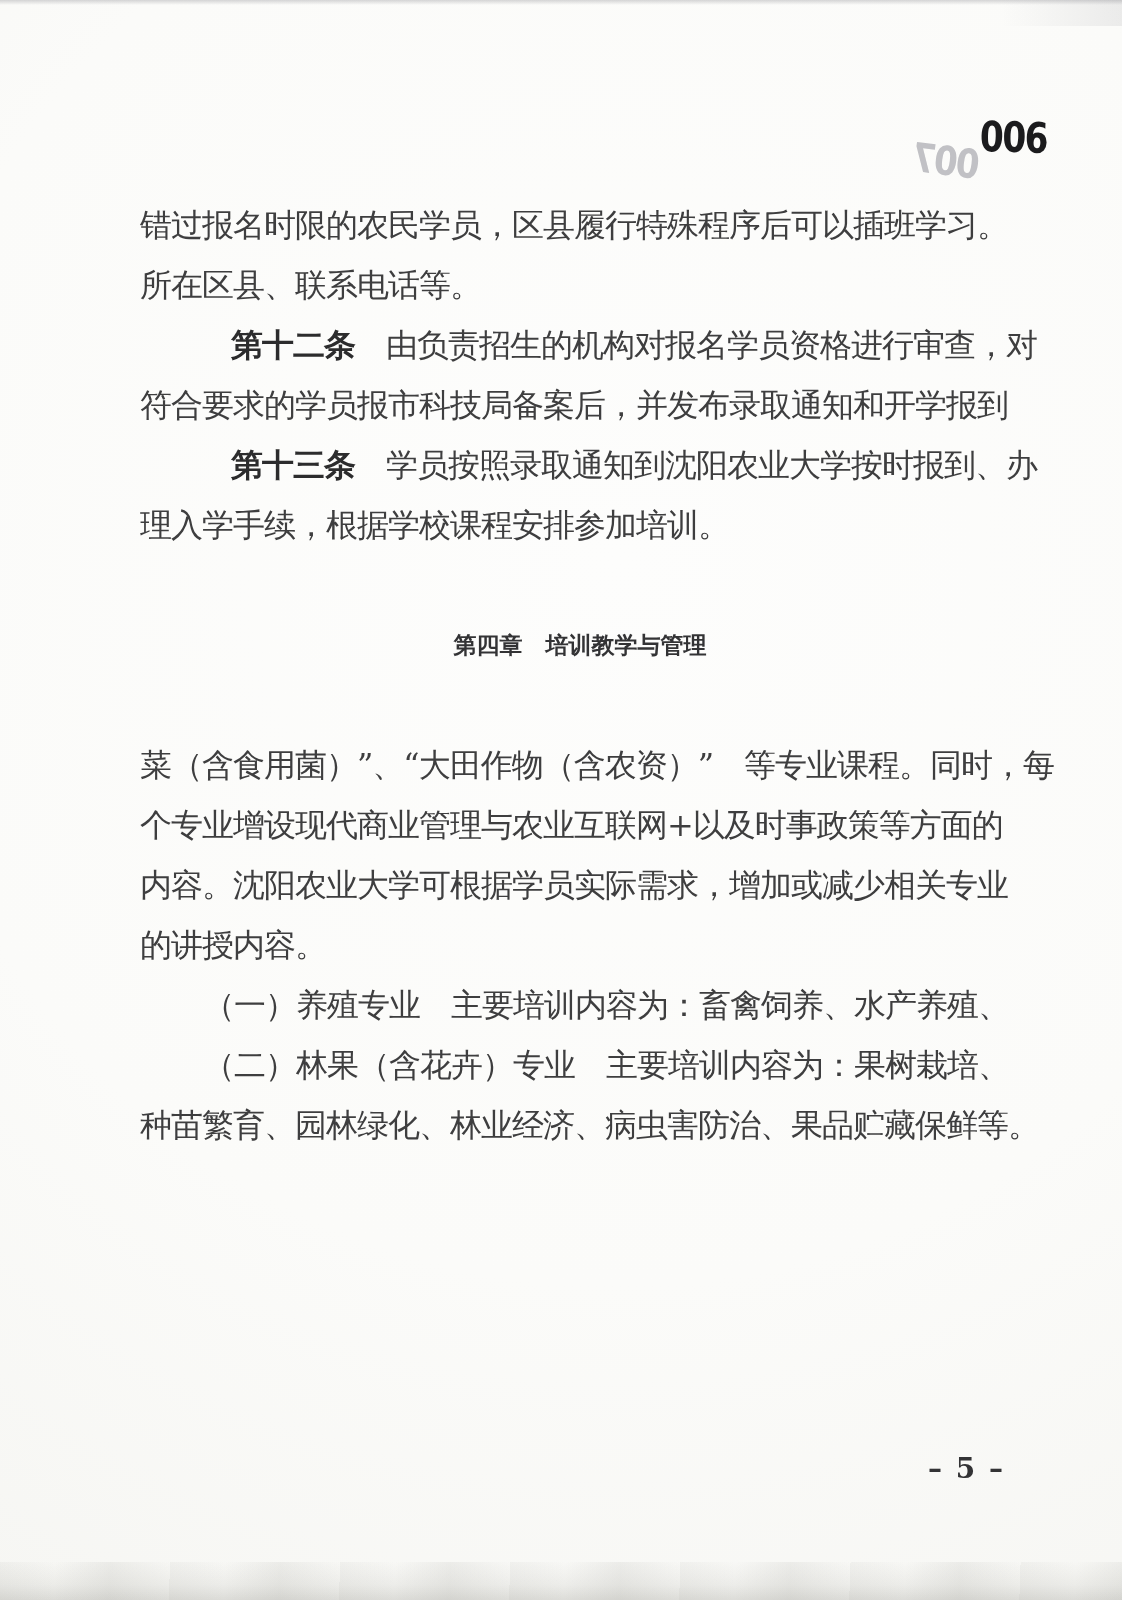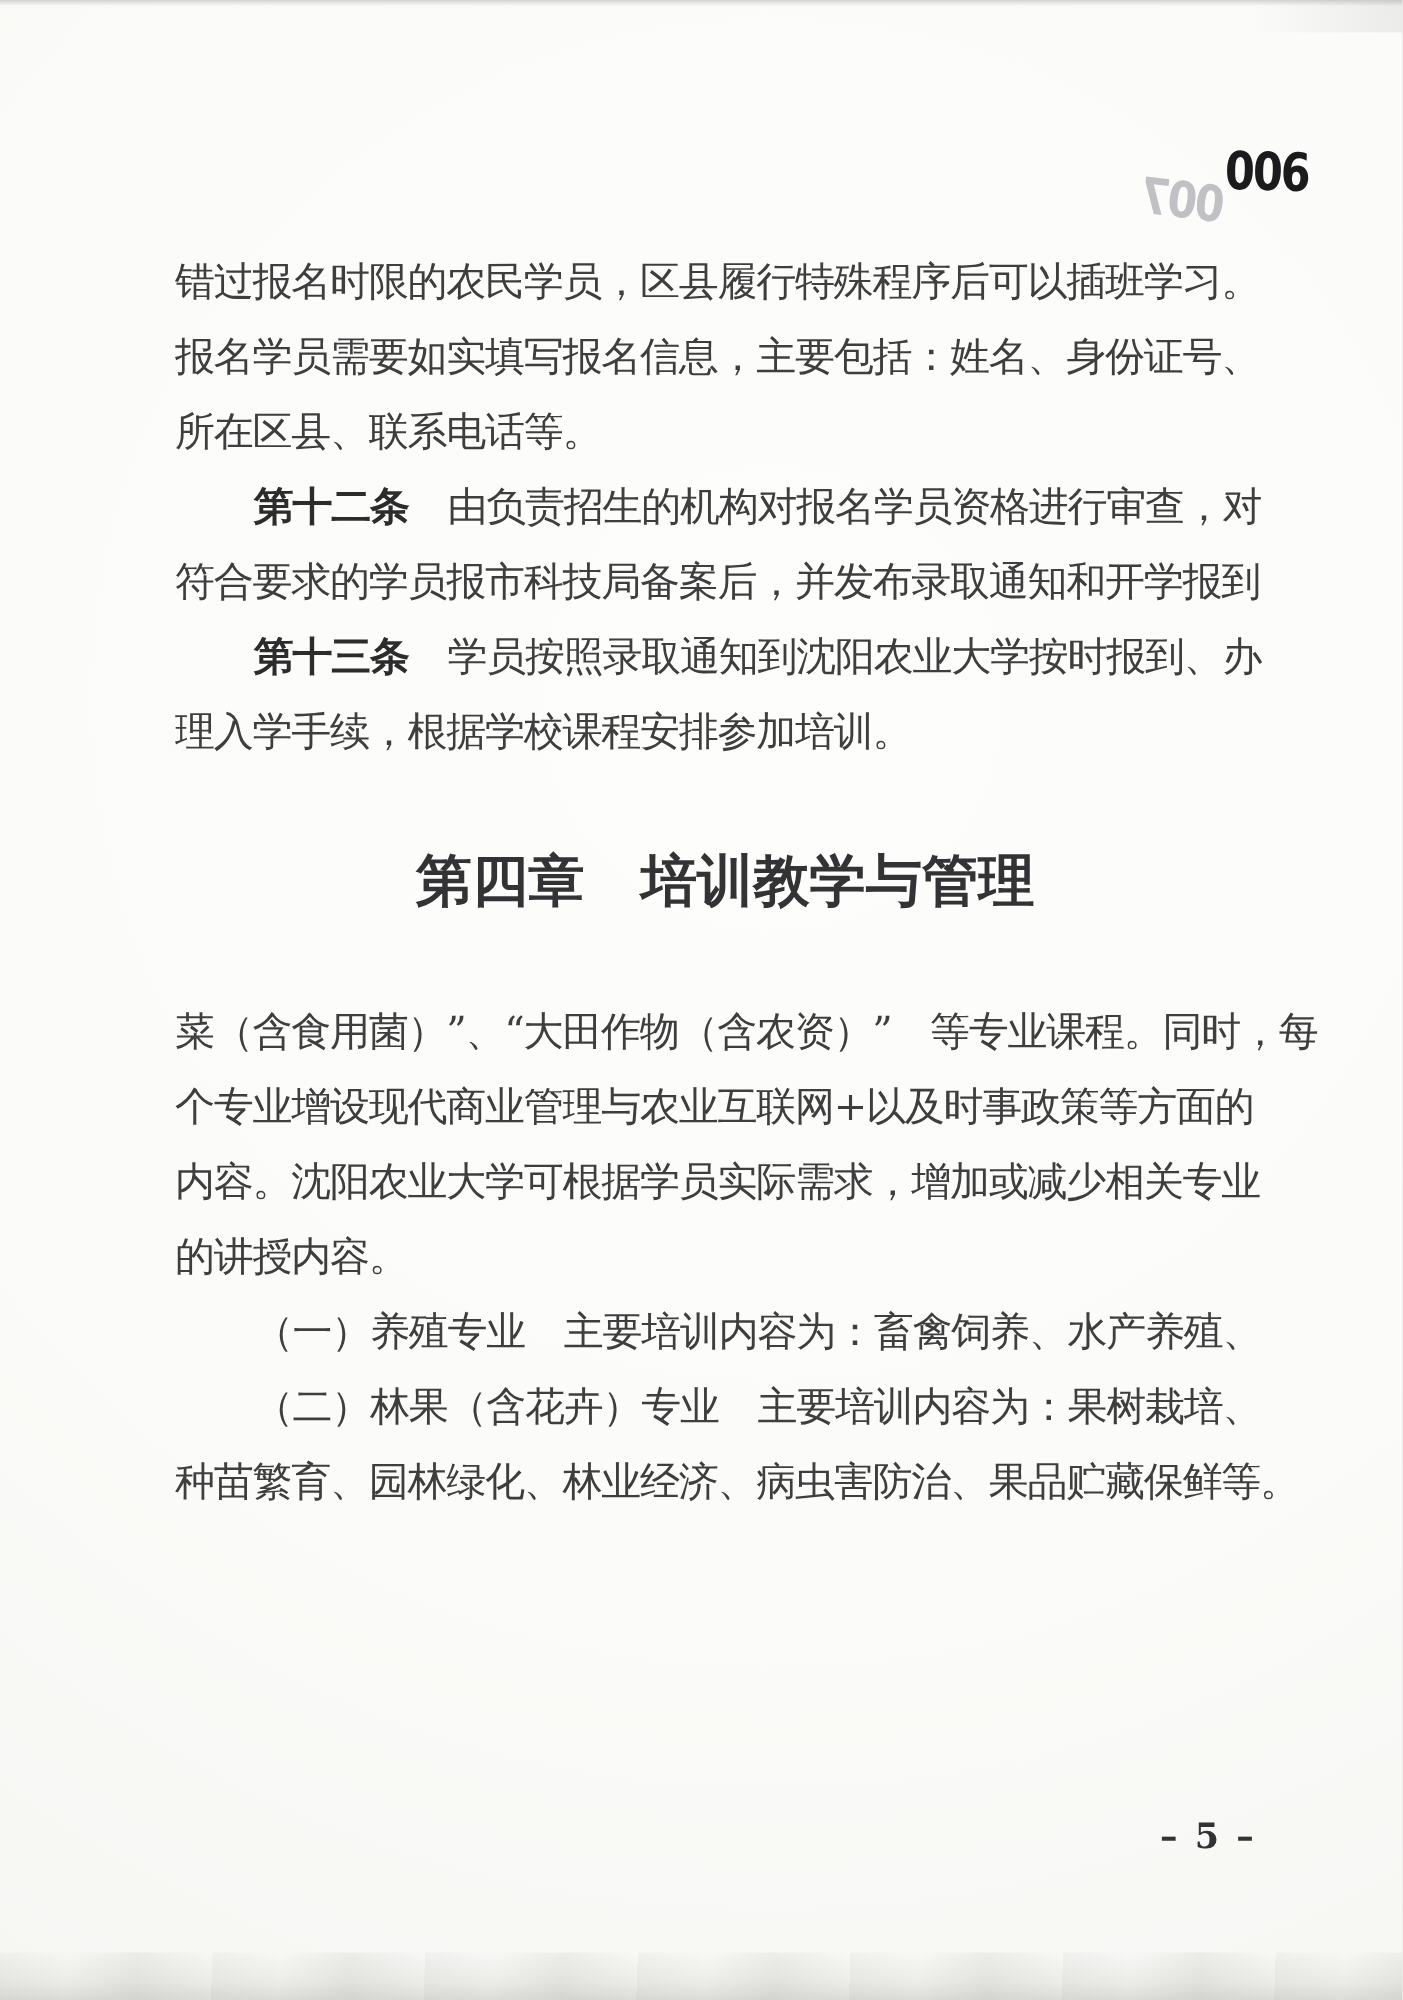--- a/index.html
+++ b/index.html
@@ -37,27 +37,27 @@
     transform-origin:left center;
   }
   .content{
     position:absolute;left:140px;top:195px;width:880px;
     font-size:32px;letter-spacing:-1px;color:#3e3e3f;
   }
   .line{
     height:60px;line-height:60px;white-space:nowrap;
   }
   .line.indent{padding-left:63px;}
-  .lead{font-weight:700;color:#2c2c2d;}
+  .lead{font-weight:700;color:#2c2c2d;margin-left:28px;}
   .heading-block{
     height:180px;display:flex;align-items:center;justify-content:center;
   }
   .chapter-heading{
     font-family:Liberation Sans, sans-serif;
-    font-weight:700;font-size:45px;letter-spacing:0;
+    font-weight:700;font-size:23px;letter-spacing:0;
     color:#333335;white-space:nowrap;
   }
   .page-number{
     position:absolute;left:928px;top:1452px;
     font-size:28px;font-weight:700;letter-spacing:2px;
     color:#333335;white-space:nowrap;
   }
   .scan-bottom-edge{
     position:absolute;bottom:0;left:0;width:100%;height:38px;
     background:
@@ -74,21 +74,20 @@
 
 <div class="page">
   <div class="scan-top-edge"></div>
   <div class="scan-corner"></div>
 
   <div class="ghost-stamp">007</div>
   <div class="stamp">006</div>
 
   <div class="content">
     <div class="line"><span>错过报名时限的农民学员，区县履行特殊程序后可以插班学习。</span></div>
-    <div class="line"><span>报名学员需要如实填写报名信息，主要包括：姓名、身份证号、</span></div>
     <div class="line"><span>所在区县、联系电话等。</span></div>
     <div class="line indent"><span class="lead">第十二条</span><span>　由负责招生的机构对报名学员资格进行审查，对</span></div>
     <div class="line"><span>符合要求的学员报市科技局备案后，并发布录取通知和开学报到</span></div>
     <div class="line indent"><span class="lead">第十三条</span><span>　学员按照录取通知到沈阳农业大学按时报到、办</span></div>
     <div class="line"><span>理入学手续，根据学校课程安排参加培训。</span></div>
 
     <div class="heading-block">
       <div class="chapter-heading">第四章　培训教学与管理</div>
     </div>
 

